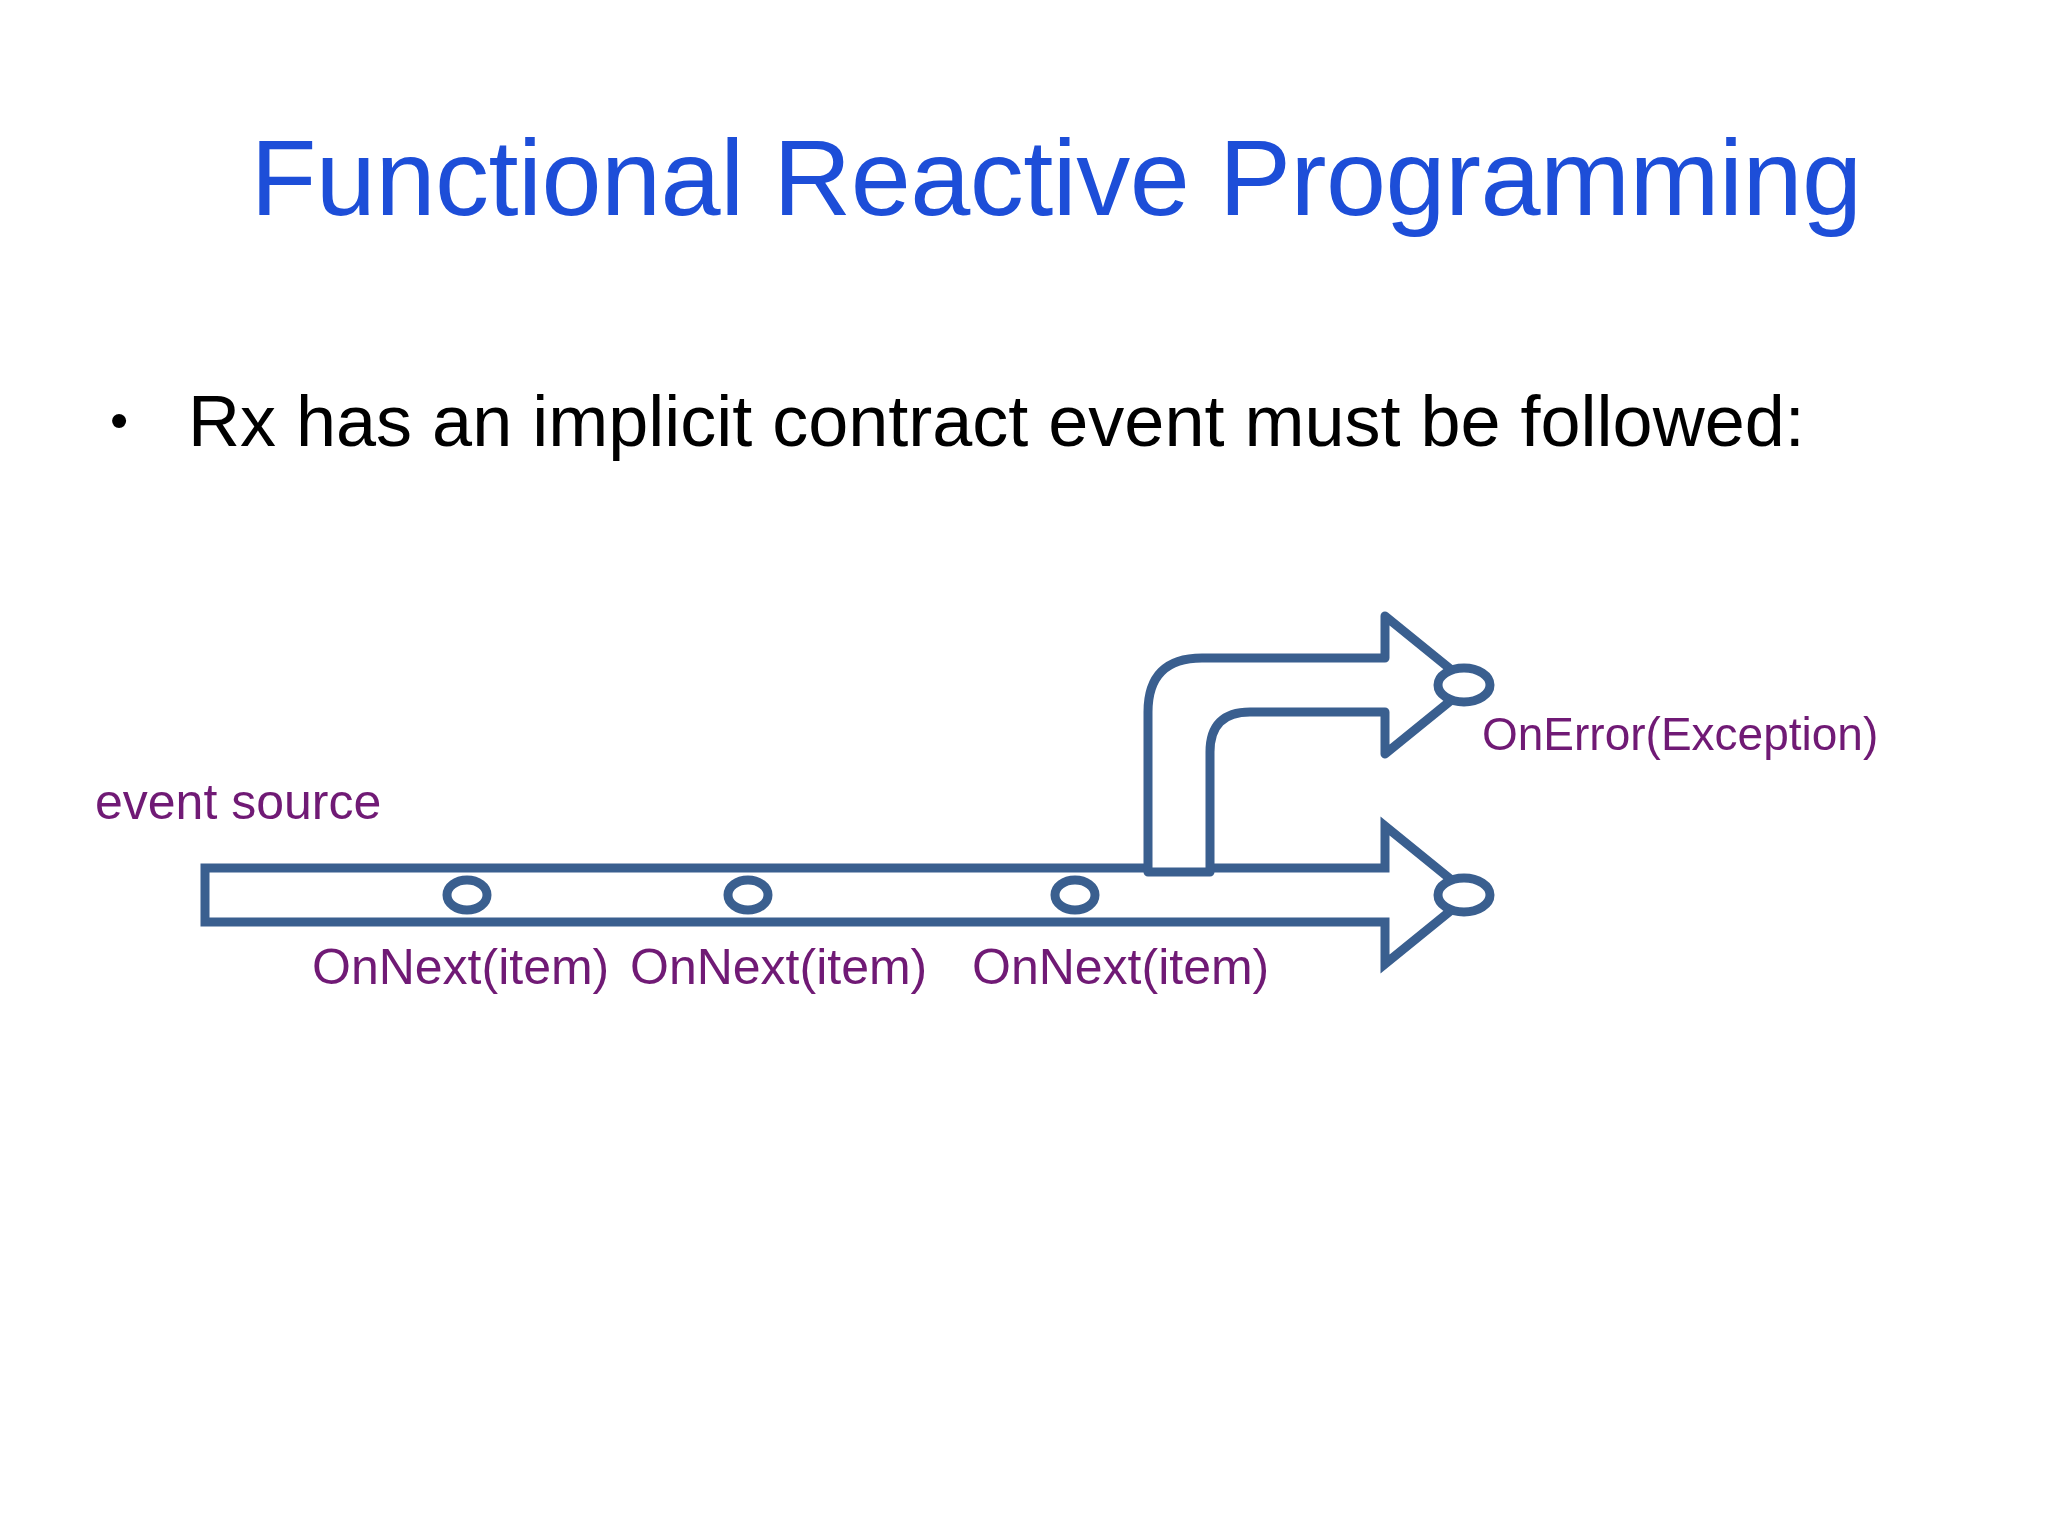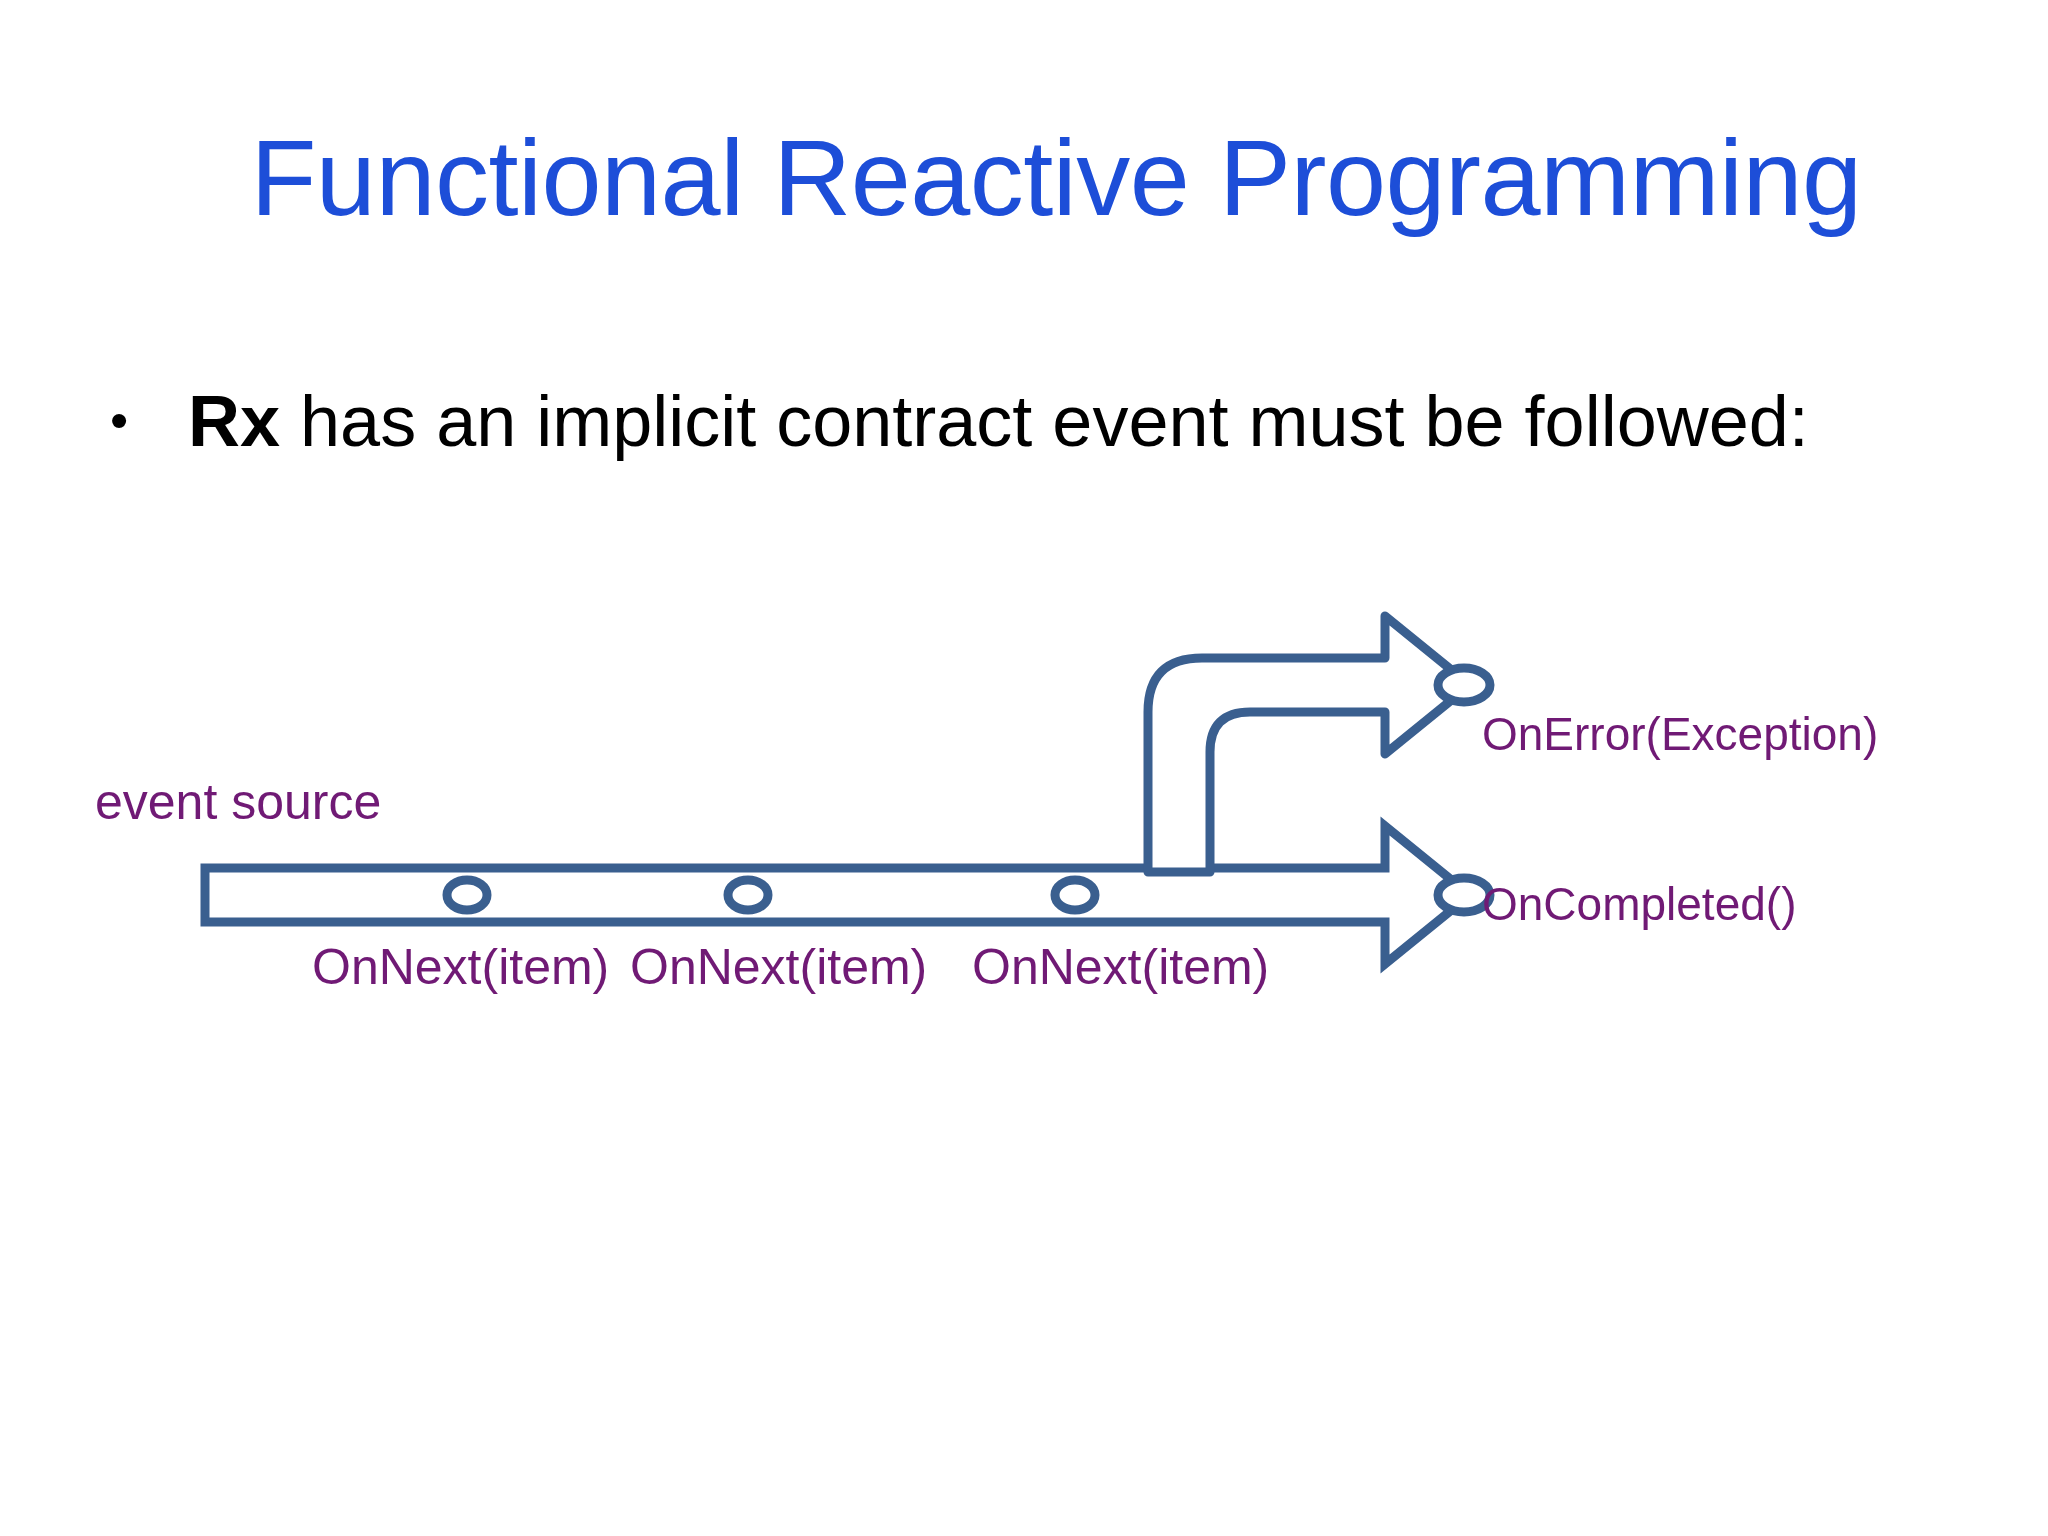--- a/index.html
+++ b/index.html
@@ -54,21 +54,21 @@
     width: 78px;
     flex: 0 0 78px;
     font-size: 52px;
     line-height: 1.62;
     color: #000000;
   }
   .bullet-text {
     flex: 1 1 auto;
   }
   .bullet-text b {
-    font-weight: 700;
+    font-weight: 400;
   }
 
   
   #diagram {
     position: absolute;
     left: 0;
     top: 600px;
     width: 2048px;
     height: 500px;
   }
@@ -155,21 +155,20 @@
       <ellipse cx="467" cy="295" rx="20" ry="15" fill="#ffffff" stroke="#3a5f8f" stroke-width="9"></ellipse>
       <ellipse cx="748" cy="295" rx="20" ry="15" fill="#ffffff" stroke="#3a5f8f" stroke-width="9"></ellipse>
       <ellipse cx="1075" cy="295" rx="20" ry="15" fill="#ffffff" stroke="#3a5f8f" stroke-width="9"></ellipse>
     </svg>
   </div>
 
   <div class="diagram-label" id="label-event-source">event source</div>
 
   <div class="diagram-label" id="label-onerror">OnError(Exception)</div>
 
-  <div class="diagram-label" id="label-oncompleted">OnCompleted()</div>
 
   <div class="diagram-label label-onnext" id="label-onnext-0">OnNext(item)</div>
 
   <div class="diagram-label label-onnext" id="label-onnext-1">OnNext(item)</div>
 
   <div class="diagram-label label-onnext" id="label-onnext-2">OnNext(item)</div>
 
 </div>
 
 </body></html>

